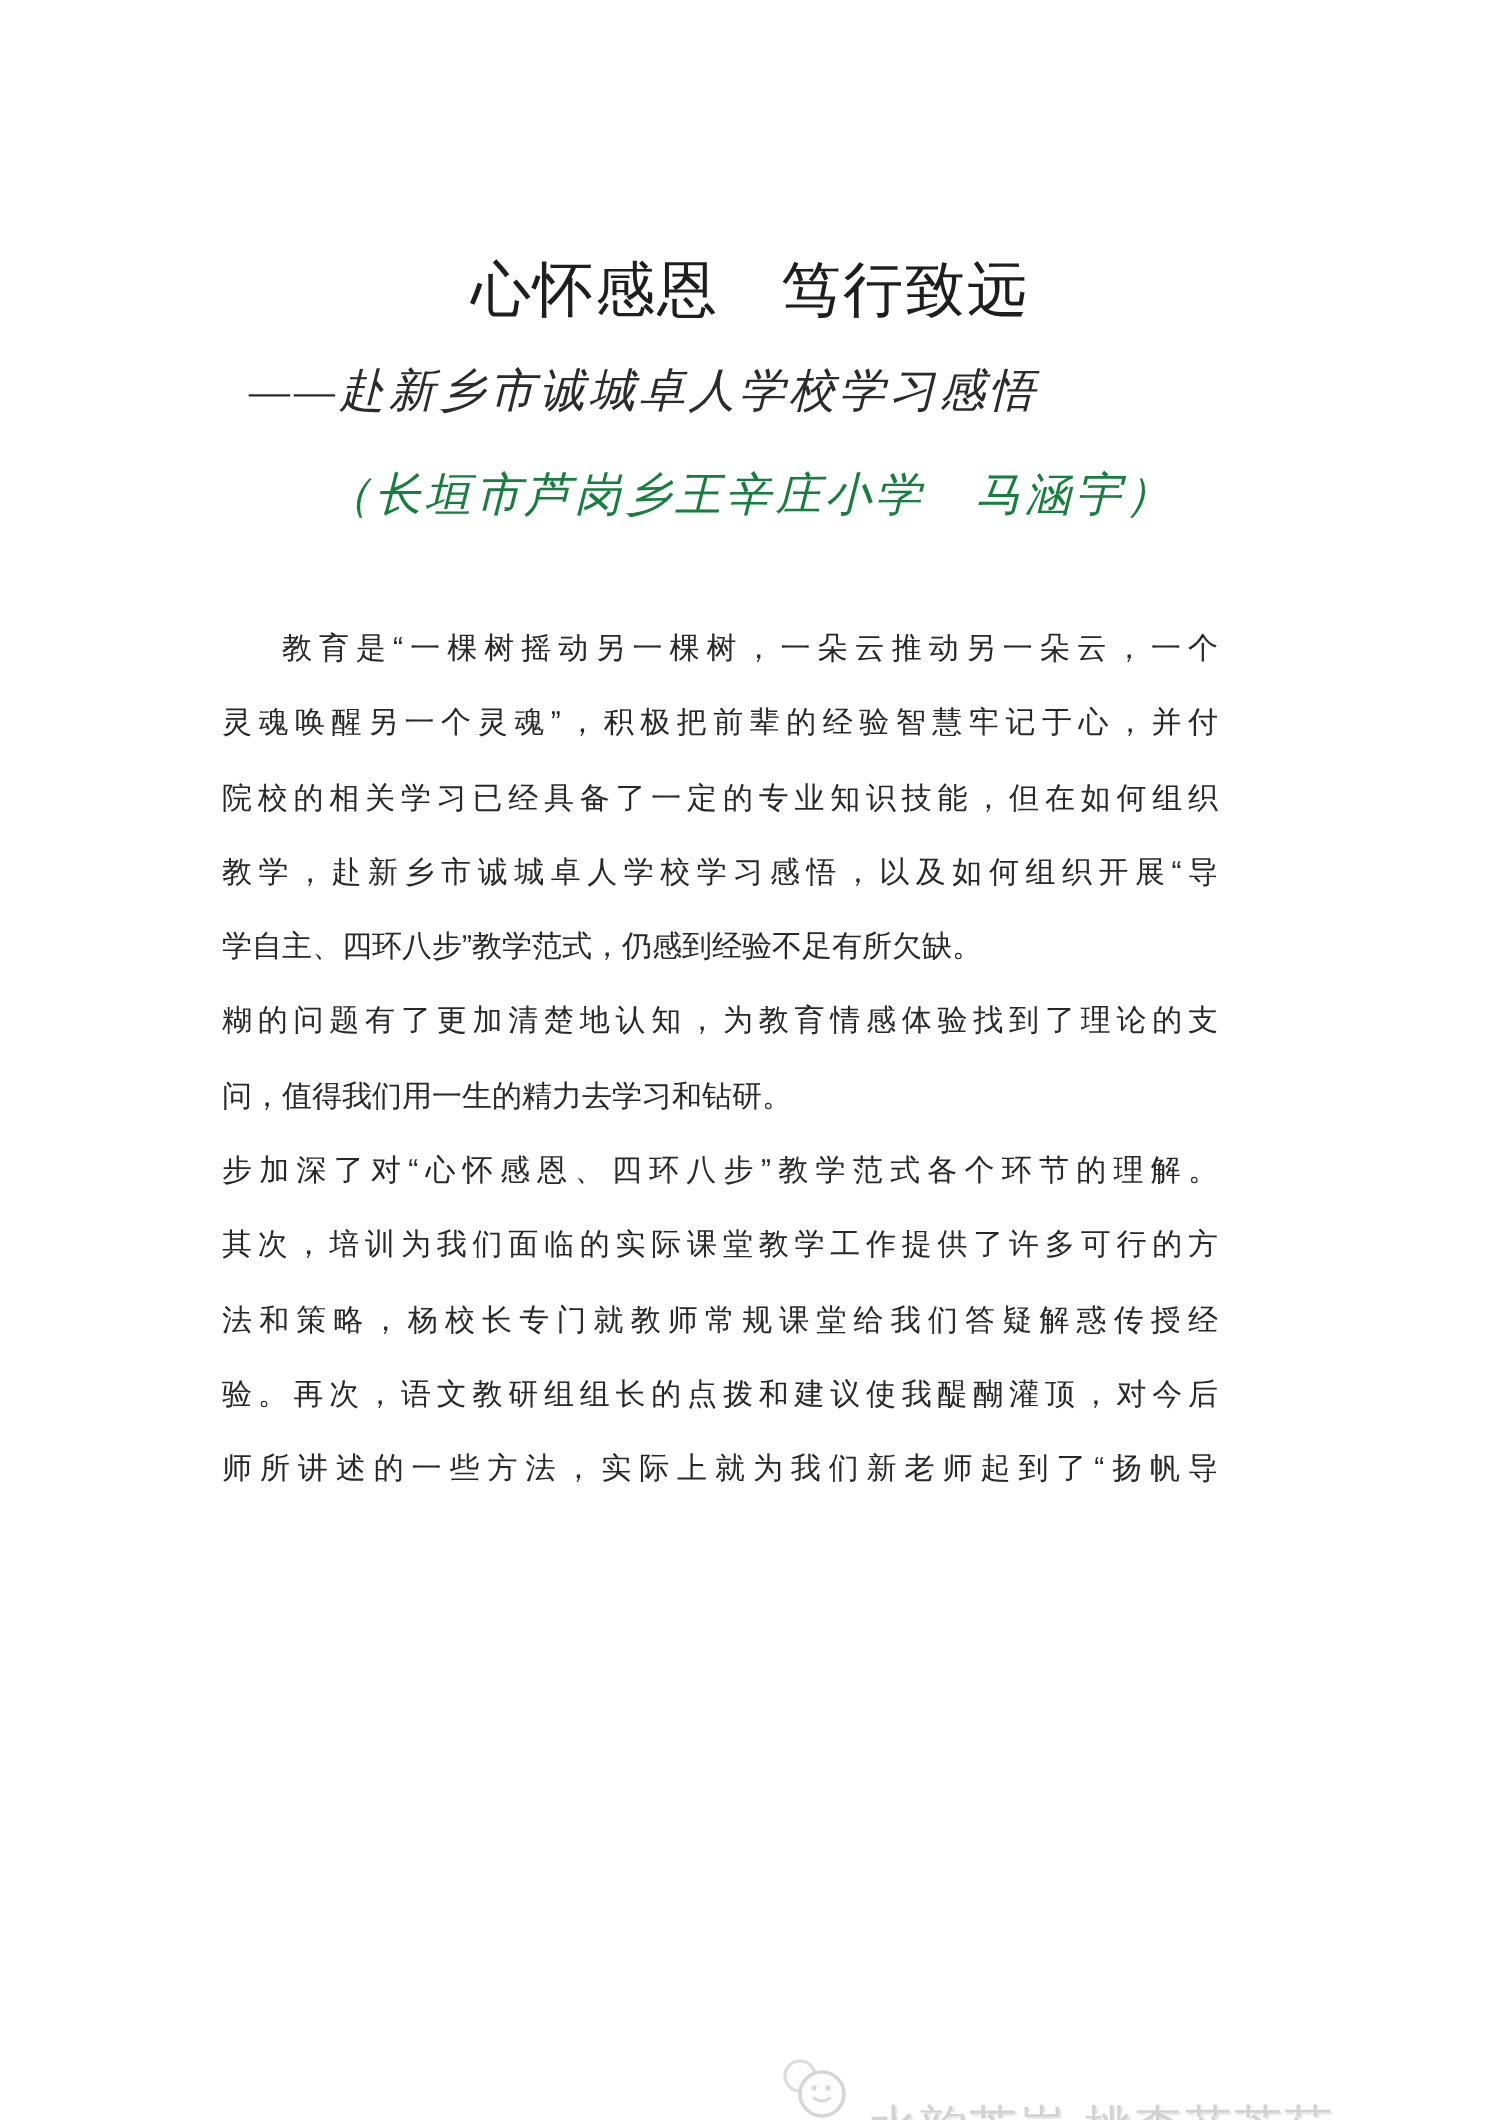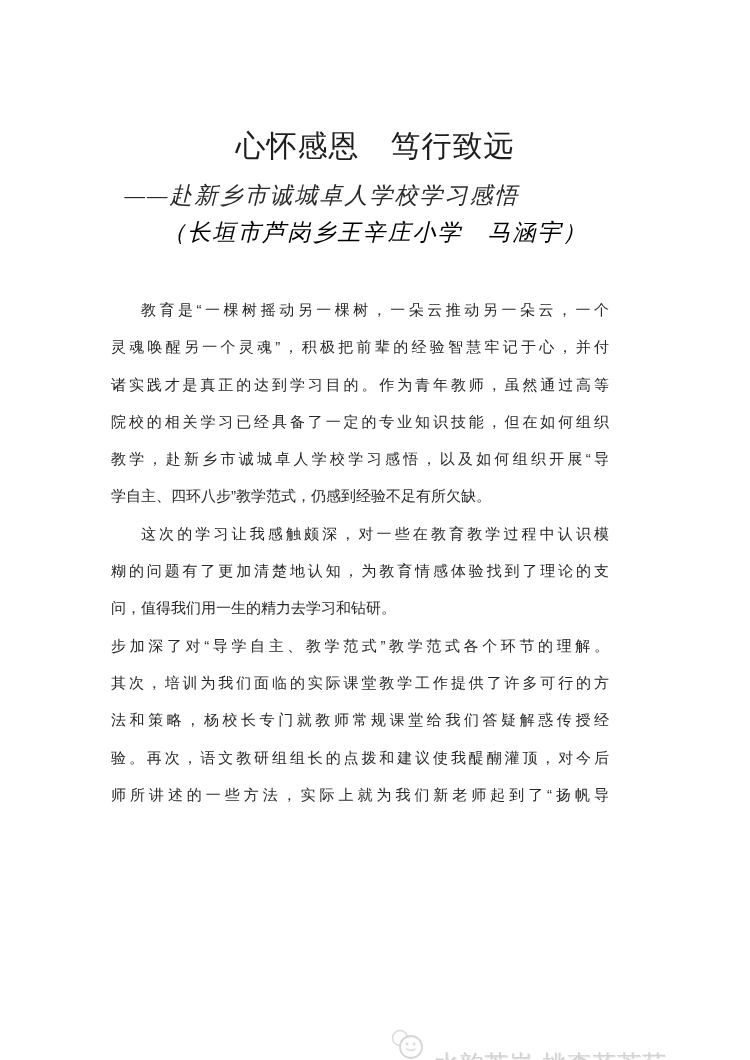--- a/index.html
+++ b/index.html
@@ -33,28 +33,28 @@
     text-align: center;
     font-family: "Liberation Serif", serif;
     font-style: italic;
     font-size: 23px;
     line-height: 32px;
     letter-spacing: 2px;
     color: #2b2b2b;
   }
 
   .doc-author {
-    margin-top: 5px;
+    margin-top: 20px;
     text-align: center;
     font-family: "Liberation Serif", serif;
     font-style: italic;
     font-size: 23px;
     line-height: 32px;
     letter-spacing: 2px;
-    color: #000000;
+    color: #15803d;
   }
 
   .body-text {
     margin: 42px 82px 0 52px;
     font-size: 15px;
     line-height: 37.3px;
     color: #282828;
   }
 
   .para { margin: 0; }
@@ -96,34 +96,32 @@
 
   <div class="doc-subtitle">——赴新乡市诚城卓人学校学习感悟</div>
 
   <div class="doc-author">（长垣市芦岗乡王辛庄小学　马涵宇）</div>
 
   <div class="body-text">
 
     <div class="para">
       <div class="line first">教育是“一棵树摇动另一棵树，一朵云推动另一朵云，一个</div>
       <div class="line">灵魂唤醒另一个灵魂”，积极把前辈的经验智慧牢记于心，并付</div>
-      <div class="line">诸实践才是真正的达到学习目的。作为青年教师，虽然通过高等</div>
       <div class="line">院校的相关学习已经具备了一定的专业知识技能，但在如何组织</div>
       <div class="line">教学，赴新乡市诚城卓人学校学习感悟，以及如何组织开展“导</div>
       <div class="line last">学自主、四环八步”教学范式，仍感到经验不足有所欠缺。</div>
     </div>
 
     <div class="para">
-      <div class="line first">这次的学习让我感触颇深，对一些在教育教学过程中认识模</div>
       <div class="line">糊的问题有了更加清楚地认知，为教育情感体验找到了理论的支</div>
       <div class="line last">问，值得我们用一生的精力去学习和钻研。</div>
     </div>
 
     <div class="para">
-      <div class="line">步加深了对“导学自主、教学范式”教学范式各个环节的理解。</div>
+      <div class="line">步加深了对“心怀感恩、四环八步”教学范式各个环节的理解。</div>
       <div class="line">其次，培训为我们面临的实际课堂教学工作提供了许多可行的方</div>
       <div class="line">法和策略，杨校长专门就教师常规课堂给我们答疑解惑传授经</div>
       <div class="line">验。再次，语文教研组组长的点拨和建议使我醍醐灌顶，对今后</div>
       <div class="line">师所讲述的一些方法，实际上就为我们新老师起到了“扬帆导</div>
     </div>
 
   </div>
 
   <div class="watermark">
     <span class="watermark-icon">

